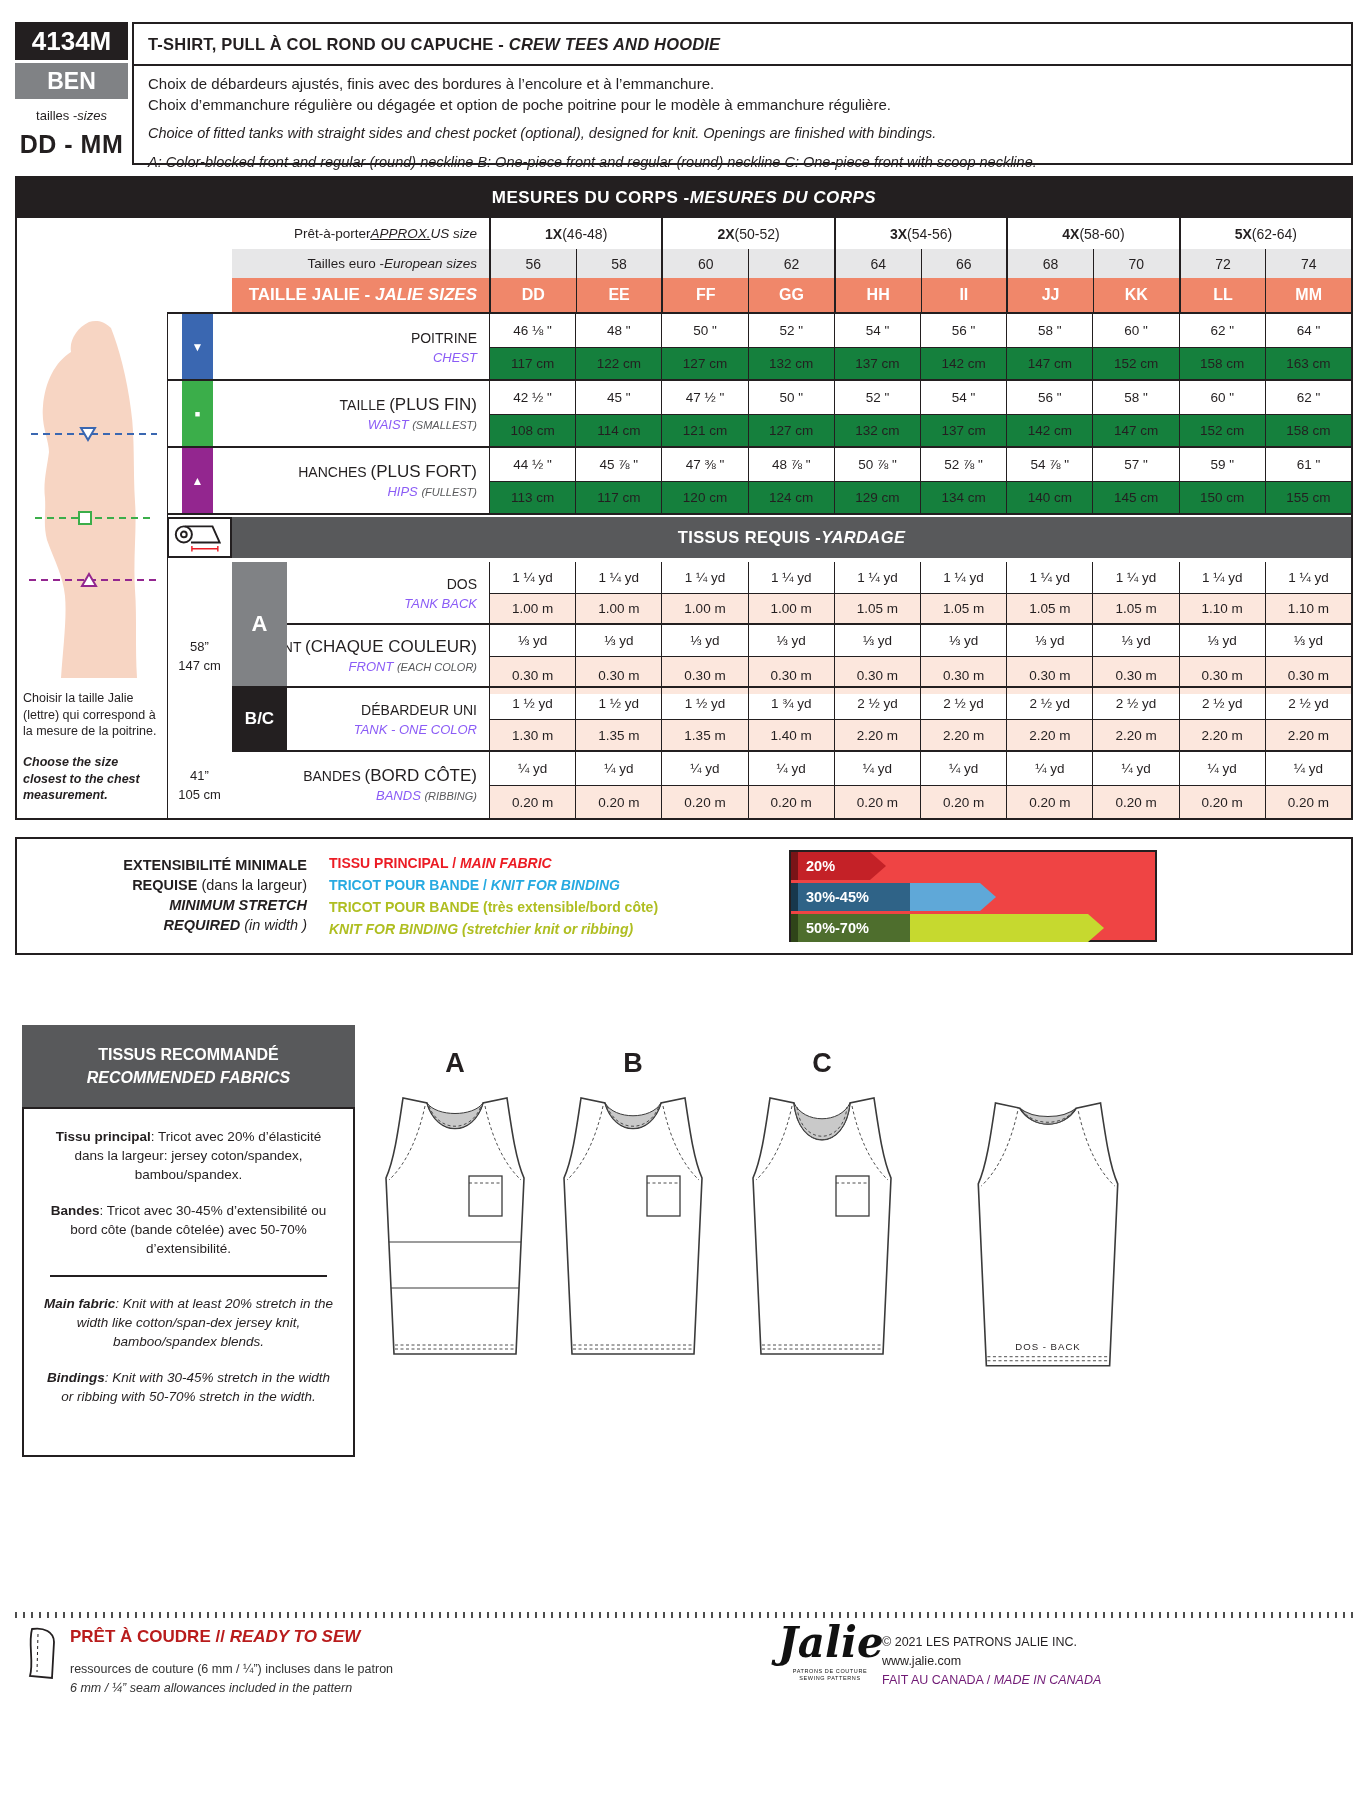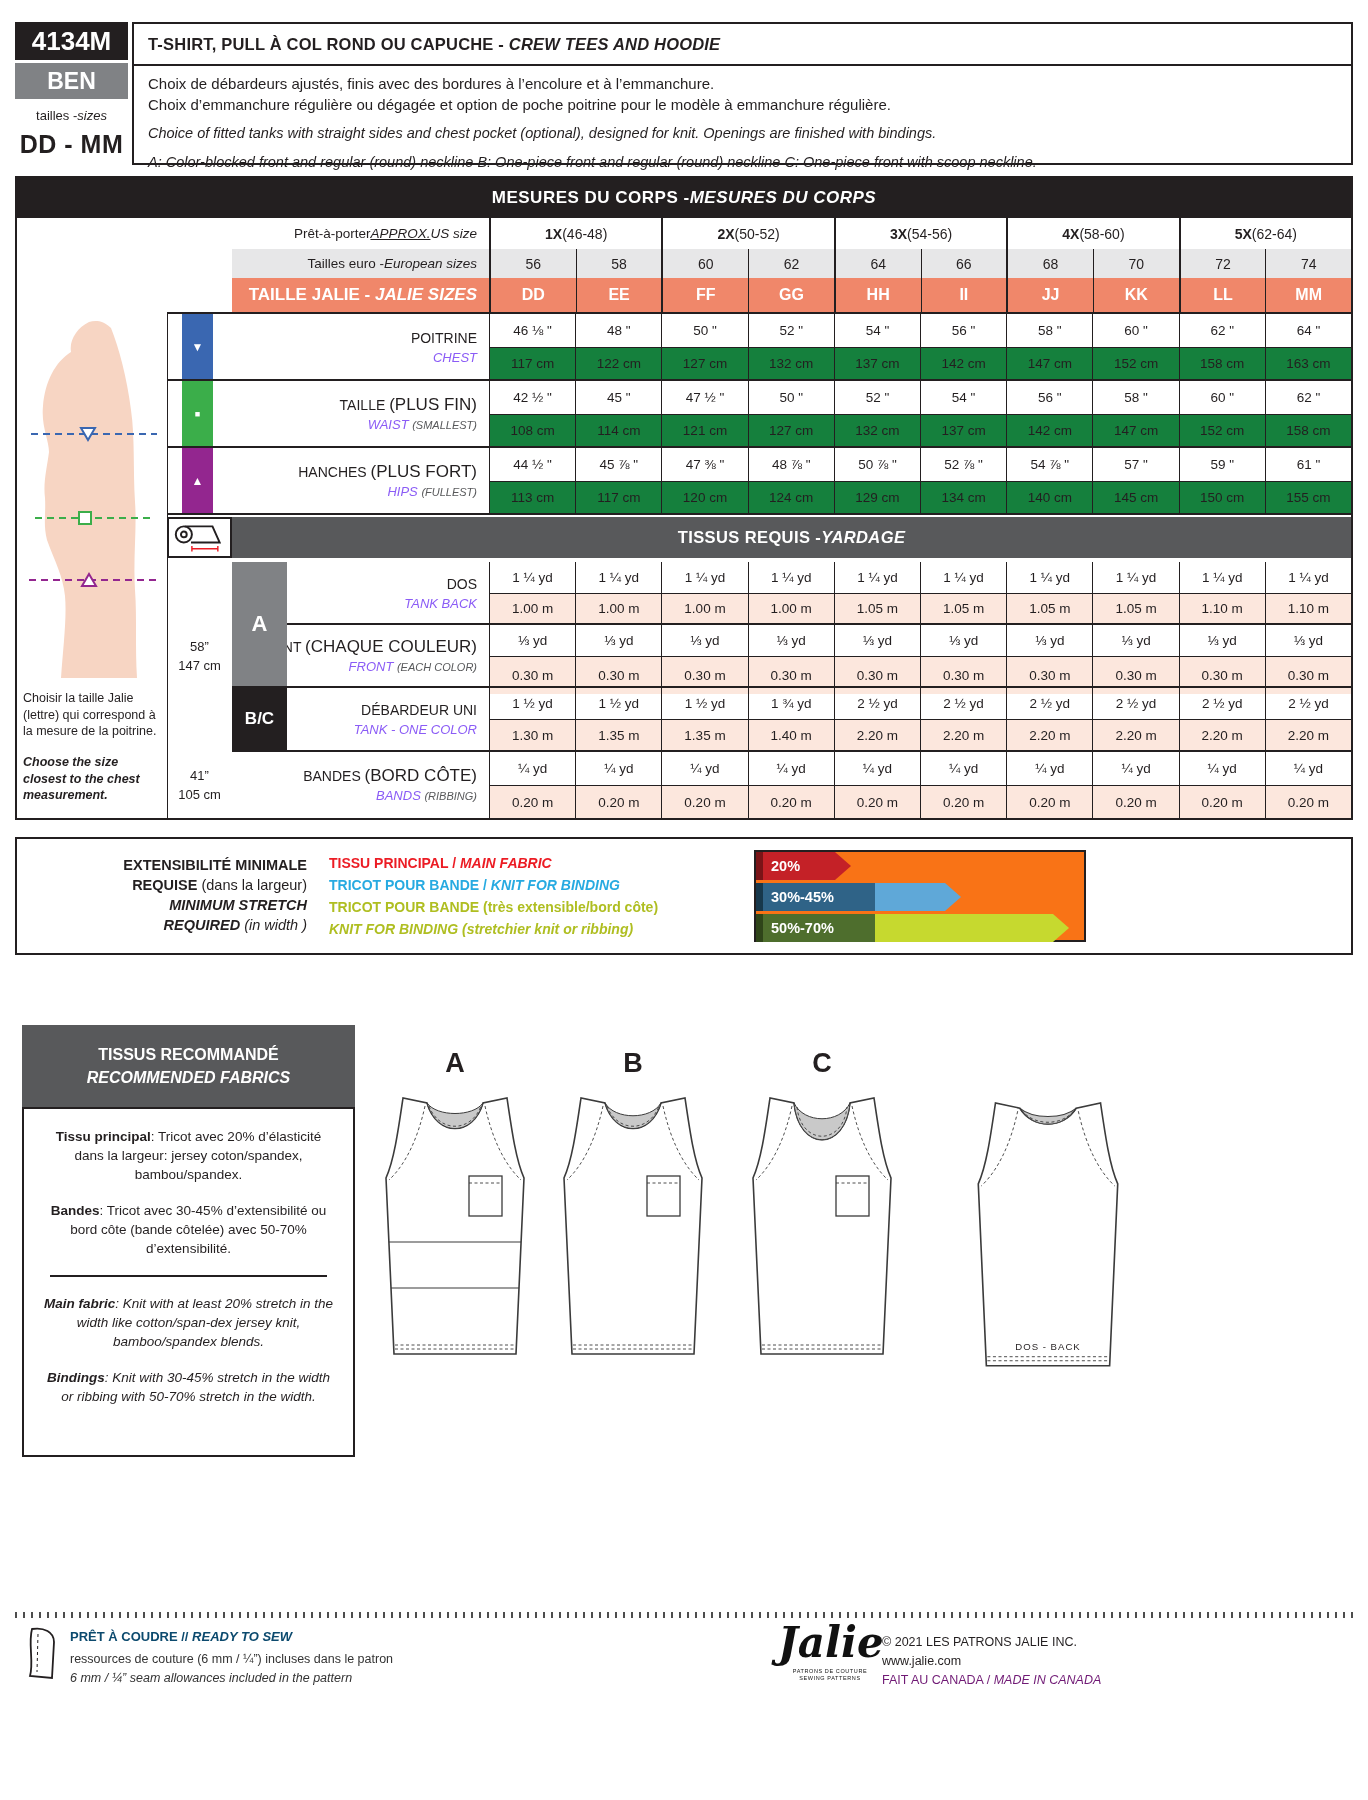--- a/index.html
+++ b/index.html
@@ -53,42 +53,42 @@
   .grpA{position:absolute;left:215px;top:384px;width:55px;height:124px;background:#808285;color:#fff;font-size:22px;font-weight:bold}
   .grpBC{position:absolute;left:215px;top:510px;width:55px;height:62px;background:#231F20;color:#fff;font-size:17px;font-weight:bold}
   .wlab{position:absolute;left:150px;width:65px;display:flex;flex-direction:column;align-items:center;justify-content:center;font-size:13px;line-height:19px}
   .note{position:absolute;left:6px;width:140px;font-size:12.5px;line-height:16.5px}
 
   
   .stretch{left:15px;top:837px;width:1338px;height:118px;border:2px solid #231F20;box-sizing:border-box}
   .st-left{position:absolute;left:14px;top:16px;width:276px;text-align:right;font-size:14.5px;line-height:20px;font-weight:bold}
   .st-mid{position:absolute;left:312px;top:13px;width:440px;font-size:14px;line-height:22px;font-weight:bold}
   .c-red{color:#EC1C24}.c-cyan{color:#27AAE1}.c-char{color:#AFBE21}
-  .st-arrows{position:absolute;left:737px;top:11px;width:332px;height:92px;border:2px solid #231F20;box-sizing:border-box;background:#f97316}
+  .st-arrows{position:absolute;left:772px;top:11px;width:368px;height:92px;border:2px solid #231F20;box-sizing:border-box;background:#ef4444}
   .brow{position:absolute;left:0;height:28px;display:flex;align-items:stretch}
   .tick{width:7px}
   .blabel{color:#fff;font-weight:bold;font-size:14.5px;display:flex;align-items:center;padding:0 8px;box-sizing:border-box;white-space:nowrap}
   .head{width:0;height:0;border-top:14px solid transparent;border-bottom:14px solid transparent}
 
   
   .fab-h{left:22px;top:1025px;width:333px;height:82px;background:#58595B;color:#fff;text-align:center;font-size:16px;font-weight:bold;line-height:23px;display:flex;flex-direction:column;align-items:center;justify-content:center;box-sizing:border-box}
   .fab-b{left:22px;top:1107px;width:333px;height:350px;border:2px solid #231F20;box-sizing:border-box;padding:18px 16px;font-size:13.5px;line-height:19px;text-align:center}
   .fab-b p{margin:0 0 17px}
   .fab-div{border:none;border-top:2px solid #231F20;margin:2px 10px 17px}
 
   
   .vletter{top:1048px;width:170px;text-align:center;font-size:27px;font-weight:bold}
   .tank{top:1090px}
   svg text{font-family:"Liberation Sans",sans-serif}
 
   
   .stitch{left:15px;top:1612px;width:1338px;height:6px;background:repeating-linear-gradient(90deg,#4d4d4d 0 1.5px,transparent 1.5px 8px)}
   .f-icon{left:24px;top:1626px;width:36px;height:56px}
   .f-text{left:70px;top:1627px;font-size:12.5px;line-height:19px;color:#333}
-  .f-text .t1{font-size:13px;font-weight:bold;color:#0c4a6e;margin-bottom:4px}
+  .f-text .t1{font-size:17px;font-weight:bold;color:#b91c1c;margin-bottom:14px}
   .f-logo{left:778px;top:1618px;width:104px;text-align:center}
   .logo-script{font-family:"DejaVu Serif",serif;font-style:italic;font-weight:bold;font-size:42px;line-height:50px;color:#111}
   .logo-sub{font-size:5.5px;letter-spacing:.6px;line-height:7px;color:#111}
   .f-right{left:882px;top:1633px;font-size:12.5px;line-height:19px}
   .made{color:#701a75}
 </style>
 </head>
 <body>
 
 <div class="page">

